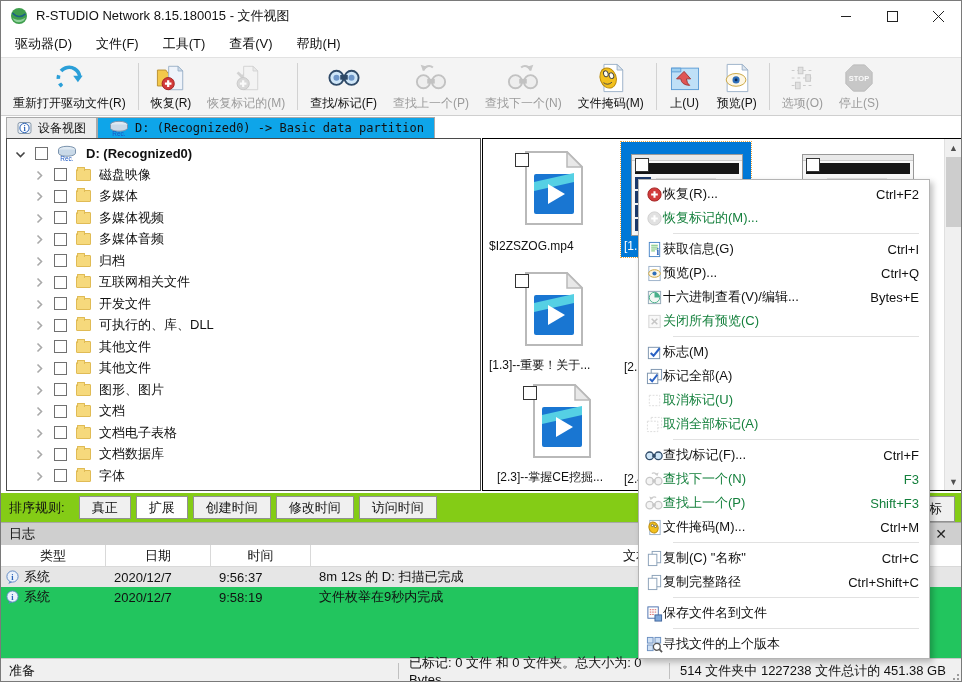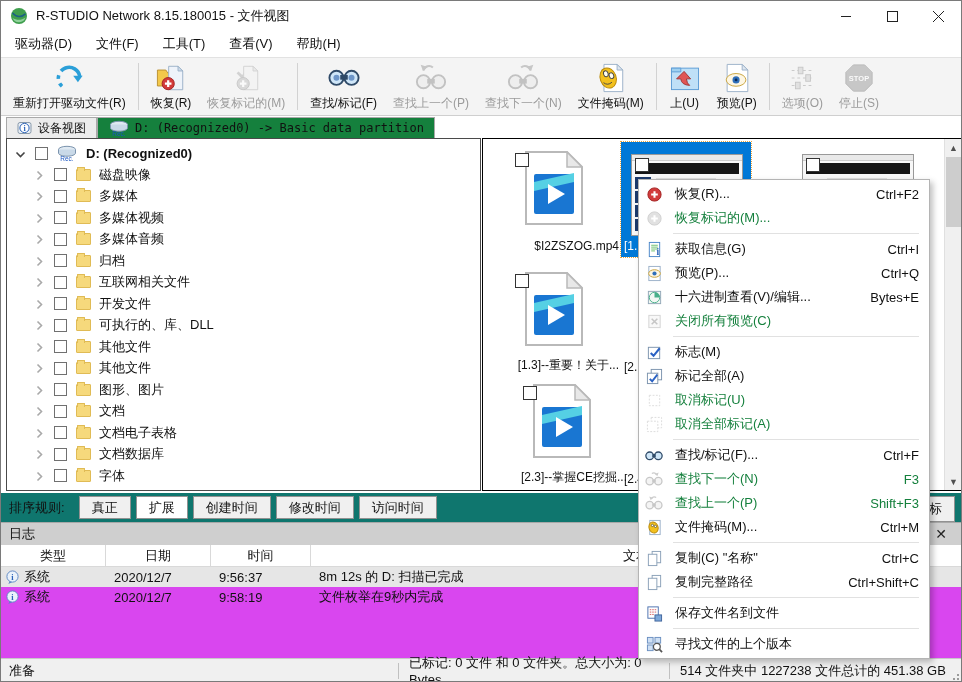--- a/index.html
+++ b/index.html
@@ -23,64 +23,64 @@
   .tbtn { display:flex; flex-direction:column; align-items:center; justify-content:flex-start; padding:3px 8px 1px; }
   .tbtn .ticon { width:32px; height:32px; display:flex; align-items:flex-start; justify-content:center; }
   .tbtn .tlabel { font-size:12px; margin-top:1px; white-space:nowrap; }
   .tbtn.disabled .tlabel { color:#9b9b9b; }
   .tbtn.disabled svg { filter:grayscale(1) opacity(.5); }
   .tsep { width:1px; background:#d2d2d2; margin:3px 4px; }
 
   
   #tabbar { position:absolute; left:0; top:116px; width:100%; height:21px; background:#fff; display:flex; align-items:flex-end; padding-left:5px; }
   .tab { height:21px; display:flex; align-items:center; gap:5px; padding:0 10px; border:1px solid #a9a9a9; border-bottom:none; background:#ececec; font-size:12px; }
-  .tab.active { background:#15803d; position:relative; z-index:2; }
+  .tab.active { background:#0ea5e9; position:relative; z-index:2; }
   .tab.mono { font-family:"DejaVu Sans Mono",monospace; font-size:12px; }
 
   
   #tree-pane { position:absolute; left:5px; top:137px; width:475px; height:353px; background:#fff; border:1px solid #4a4a4a; overflow:hidden; }
   .trow { position:absolute; left:0; width:100%; height:21px; display:flex; align-items:center;text-align:center; }
   .trow .chev { width:12px; height:12px; margin-left:26px; }
   .trow.root .chev { margin-left:7px; }
   .checkbox { width:13px; height:13px; border:1px solid #707070; background:#fff; margin-left:9px; flex:0 0 13px; }
   .folder { width:15px; height:12px; background:#f6d97c; border:1px solid #e0bb55; border-radius:1px; position:relative; margin-left:9px; flex:0 0 15px; }
   .folder::before { content:""; position:absolute; left:0; top:-3px; width:6px; height:3px; background:#f6d97c; border:1px solid #e0bb55; border-bottom:none; border-radius:1px 1px 0 0; }
   .trow .tlbl { margin-left:8px; white-space:nowrap; }
   .trow.root .tlbl { font-weight:bold; }
   .rec-ic { width:22px; height:17px; margin-left:8px; flex:0 0 22px; }
 
   #file-pane { position:absolute; left:481px; top:137px; width:480px; height:353px; background:#fff; border:1px solid #000; overflow:hidden; }
   .fitem { position:absolute; width:130px; height:115px; }
   .fitem.selected { background:#0078d7; outline:1px dotted #e8a33d; }
-  .flabel { position:absolute; left:0; right:0; bottom:4px; text-align:right; font-size:12px; white-space:nowrap; }
+  .flabel { position:absolute; left:0; right:0; bottom:4px; text-align:left; font-size:12px; white-space:nowrap; }
   .flabel.partial { text-align:left; padding-left:3px; }
   .fitem.selected .flabel { color:#fff; }
   .ficon { position:absolute; left:36px; top:9px; width:58px; height:74px; }
   .fcheck { position:absolute; width:14px; height:14px; background:#fff; border:1px solid #333; z-index:3; }
   .thumb { position:absolute; left:10px; top:12px; width:112px; height:82px; background:#f7f7f7; border:1px solid #999; overflow:hidden; }
   .thumb .addr { height:6px; background:#e9e9e9; border-bottom:1px solid #ccc; }
   .thumb .dark { height:11px; background:#141414; margin:2px 3px 2px; }
   .thumb .strip { position:absolute; left:3px; top:22px; width:16px; bottom:2px; display:flex; flex-direction:column; gap:2px; }
   .thumb .strip div { height:12px; background:#1d3a6b; }
   .thumb .body-line { height:3px; background:#ddd; margin:4px 26px 0 24px; }
 
   
   #fscroll { position:absolute; right:0; top:0; width:17px; height:100%; background:#f0f0f0; border-left:1px solid #e0e0e0; }
   #fscroll .arr { position:absolute; left:0; width:17px; height:17px; color:#505050; font-size:9px; display:flex; align-items:center; justify-content:center; }
   #fscroll .thumb-v { position:absolute; left:1px; width:15px; top:18px; height:70px; background:#cdcdcd; }
 
   
-  #sortbar { position:absolute; left:0; top:492px; width:100%; height:29px; background:#0f766e; display:flex; align-items:center; }
+  #sortbar { position:absolute; left:0; top:492px; width:100%; height:29px; background:#84cc16; display:flex; align-items:center; }
   #sortbar .slabel { margin-left:8px; margin-right:14px; }
   .stab { border:1px solid #919191; background:#f0f0f0; padding:3px 12px; margin-right:5px; font-size:13px; }
   .stab.active { background:#fff; }
   #viewbtn { position:absolute; right:6px; top:3px; border:1px solid #919191; background:#f0f0f0; padding:3px 12px; }
 
   
-  #log { position:absolute; left:0; top:521px; width:100%; height:136px; background:#d946ef; }
+  #log { position:absolute; left:0; top:521px; width:100%; height:136px; background:#22c55e; }
   #log-title { height:23px; background:#cfcfcf; border-top:1px solid #a8a8a8; display:flex; align-items:center; padding:0 8px; }
   #log-title .x { margin-left:auto; font-size:14px; color:#222; padding:0 6px; }
   #log-head { height:22px; display:flex; border-bottom:1px solid #d9d9d9; background:#fff; }
   #log-head .c { border-right:1px solid #d9d9d9; text-align:center; line-height:22px; font-size:13px; }
   .log-row { height:20px; display:flex; align-items:center; font-size:13px; }
   .log-row.hl { background:#e6e6e6; }
   .log-row .c { white-space:nowrap; overflow:hidden; }
   .info-ic { width:15px; height:14px; margin:0 4px 0 4px; flex:0 0 15px; }
 
   
@@ -89,21 +89,21 @@
   #statusbar .s-left { padding-left:8px; width:397px; }
   #statusbar .s-marked { padding:0 10px; width:270px; }
   #statusbar .s-total { padding:0 10px; }
   #grip { position:absolute; right:2px; bottom:2px; width:10px; height:10px; }
   #grip i { position:absolute; width:2px; height:2px; background:#9a9a9a; }
 
   
   #ctxmenu { position:absolute; left:637px; top:178px; width:292px; background:#fff; border:1px solid #b4b4b4; box-shadow:3px 3px 6px rgba(0,0,0,.25); z-index:50; padding:2px 0; }
   .cm-item { height:24px; display:flex; align-items:center; padding:0 10px 0 6px; font-size:13px; }
   .cm-item .mi { width:18px; height:18px; flex:0 0 18px; display:flex; align-items:center; justify-content:center; }
-  .cm-item .ml { margin-left:12px; white-space:nowrap; }
+  .cm-item .ml { white-space:nowrap; }
   .cm-item .ms { margin-left:auto; white-space:nowrap; }
   .cm-item.disabled { color:#15803d; }
   .cm-item.disabled svg { filter:grayscale(1) opacity(.5); }
   .cm-sep { height:1px; background:#e1e1e1; margin:3px 10px 3px 34px; }
 </style>
 </head>
 <body>
 
 <div id="win">
 

